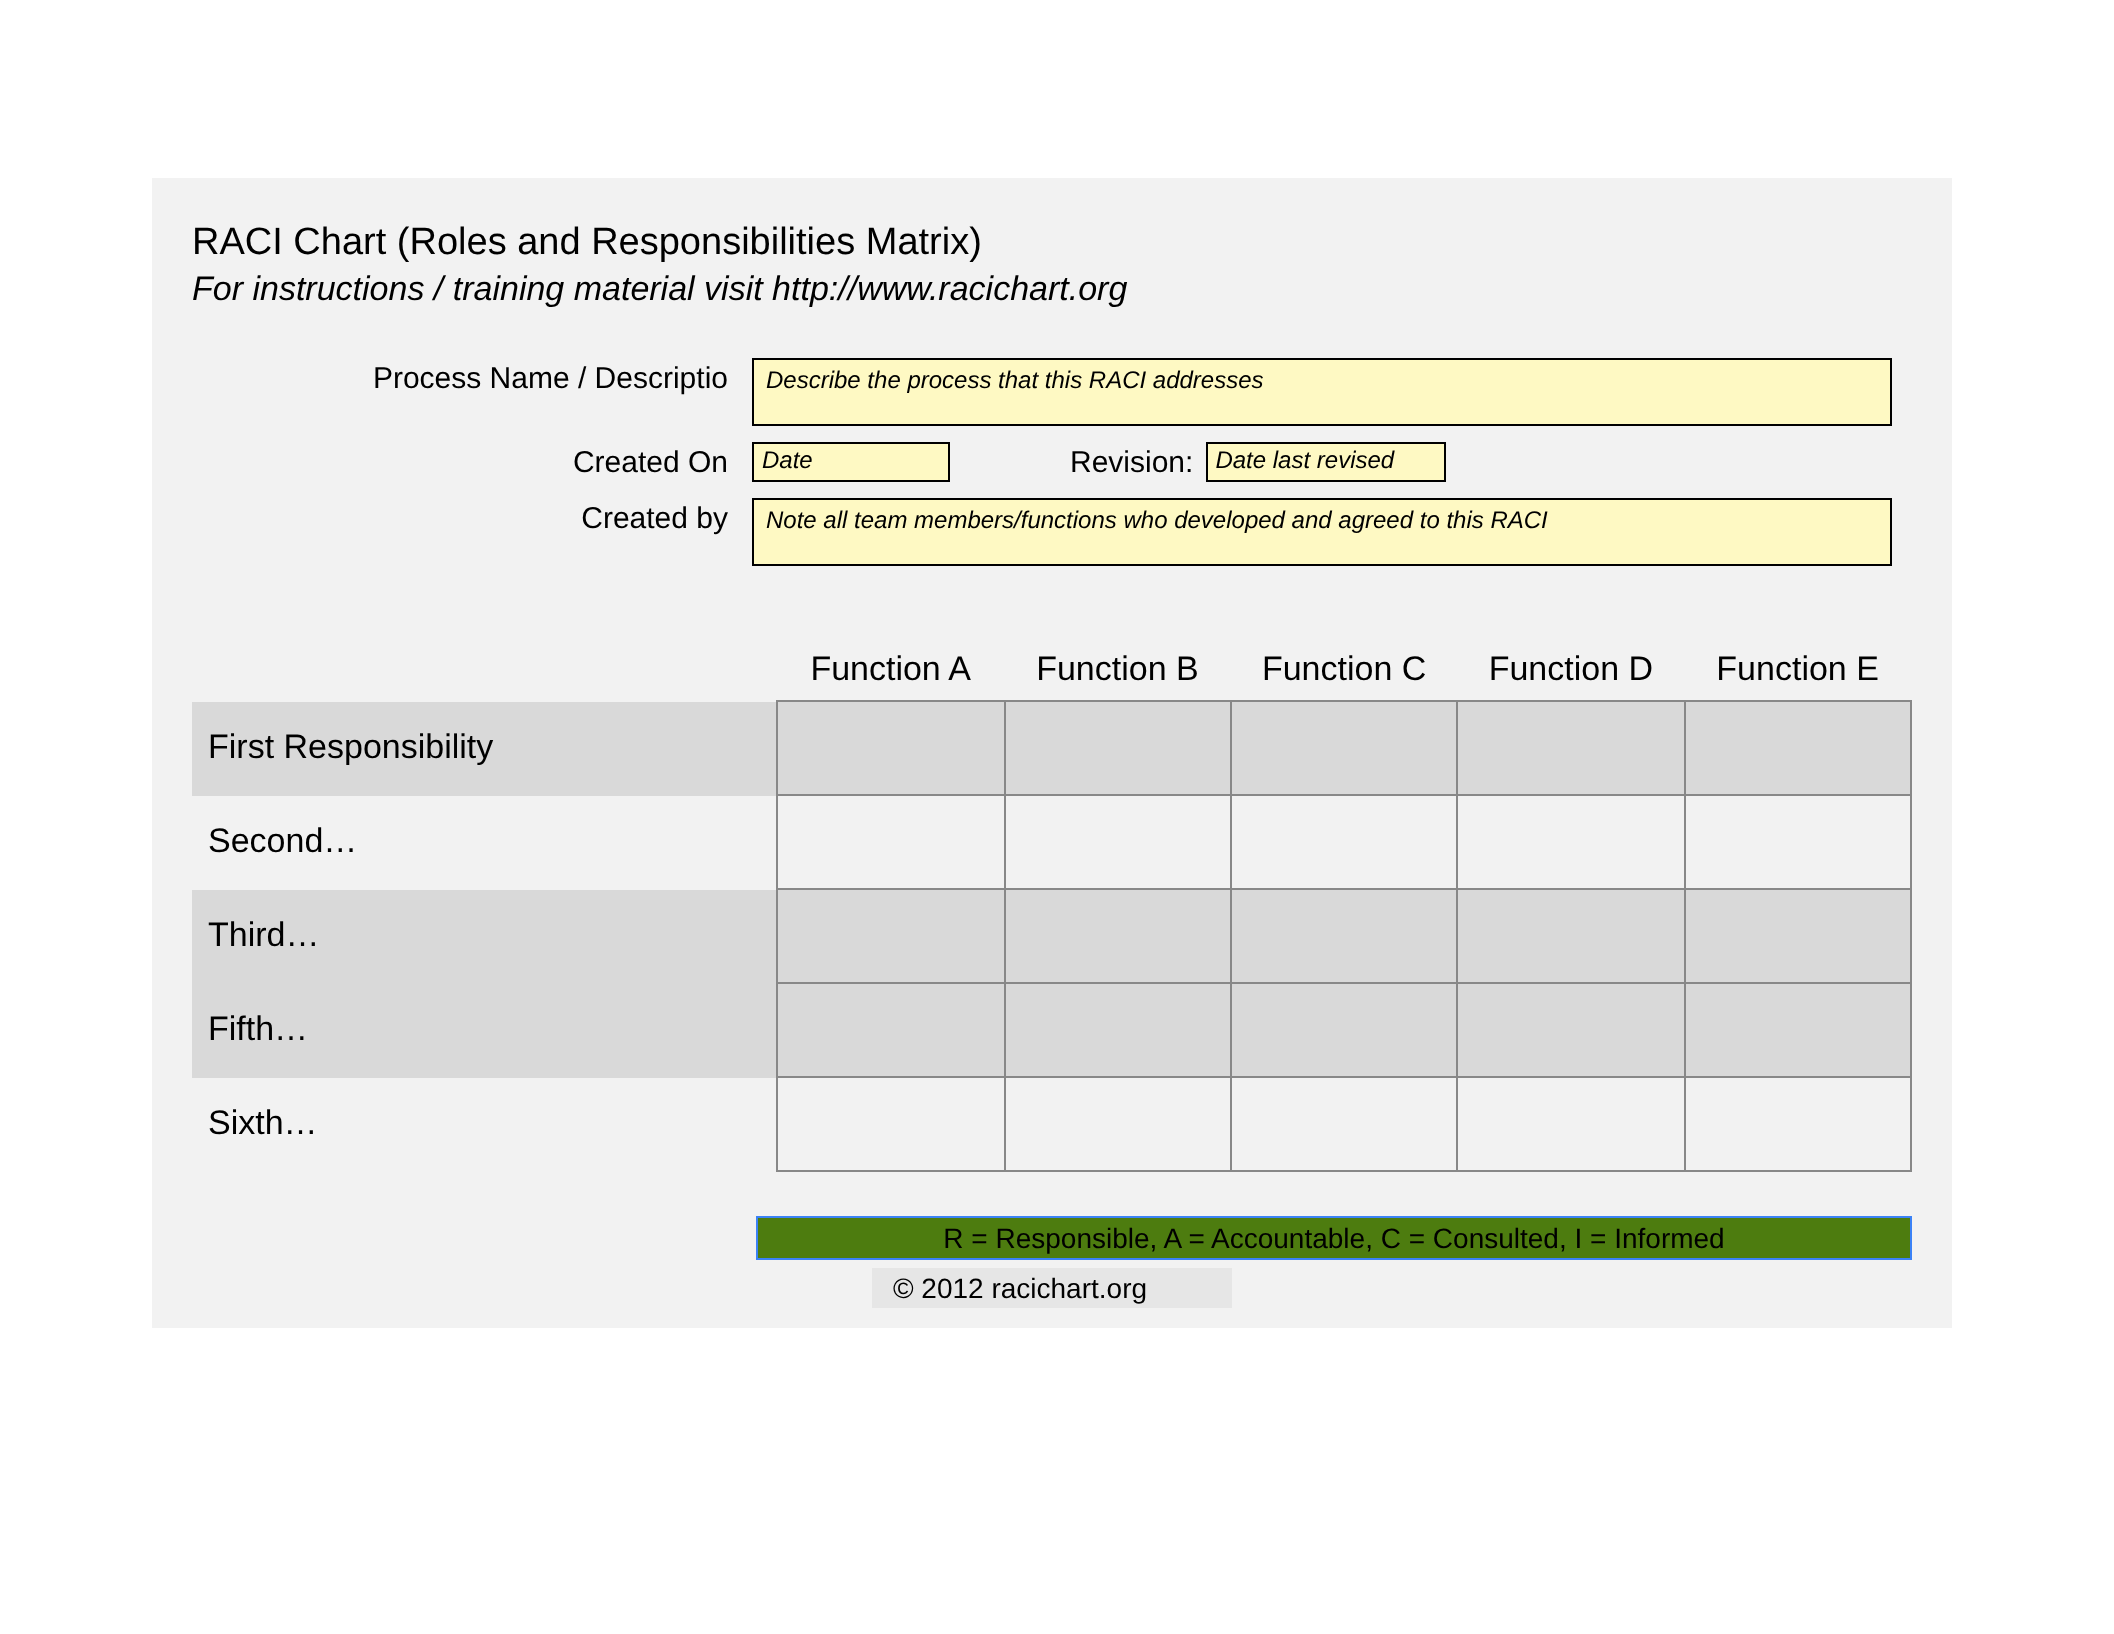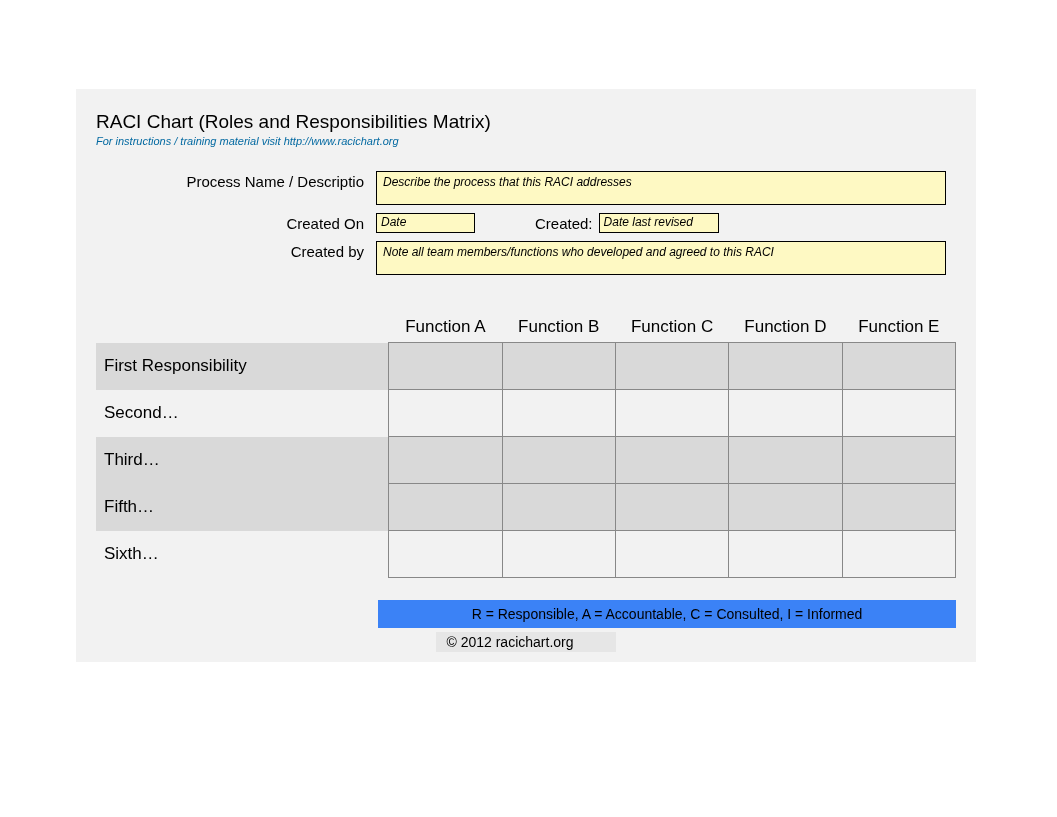--- a/index.html
+++ b/index.html
@@ -21,23 +21,23 @@
     width: 900px;
     box-sizing: border-box;
     padding: 22px 20px 10px 20px;
   }
   .title {
     font-size: 19px;
     margin: 0 0 2px 0;
     font-weight: normal;
   }
   .subtitle {
-    font-size: 11px;
+    font-size: 17px;
     font-style: italic;
-    color: #0369a1;
+    color: #000000;
     margin-bottom: 24px;
   }
 
   
   .form-row {
     display: flex;
     align-items: flex-start;
     margin-bottom: 8px;
   }
   .form-label {
@@ -110,22 +110,22 @@
 
   
   .legend-wrap {
     margin-top: 22px;
     display: flex;
   }
   .legend-spacer {
     width: 282px;
   }
   .legend {
-    border: 4px solid #3b82f6;
-    background: #3b82f6;
+    border: 1px solid #3b82f6;
+    background: #4d7c0f;
     flex: 1;
     text-align: center;
     font-size: 14px;
     padding: 2px 4px;
     width: 578px;
     box-sizing: border-box;
   }
 
   
   .footer-row {
@@ -150,21 +150,21 @@
 
     <div class="form-row">
       <div class="form-label">Process Name / Descriptio</div>
       <div class="form-field field-wide">Describe the process that this RACI addresses</div>
     </div>
 
     <div class="form-row">
       <div class="form-label">Created On</div>
       <div class="row-inline">
         <div class="form-field field-small">Date</div>
-        <div class="inline-label">Created:</div>
+        <div class="inline-label">Revision:</div>
         <div class="form-field field-small" style="width:120px;">Date last revised</div>
       </div>
     </div>
 
     <div class="form-row">
       <div class="form-label">Created by</div>
       <div class="form-field field-wide">Note all team members/functions who developed and agreed to this RACI</div>
     </div>
 
     <table class="matrix">

